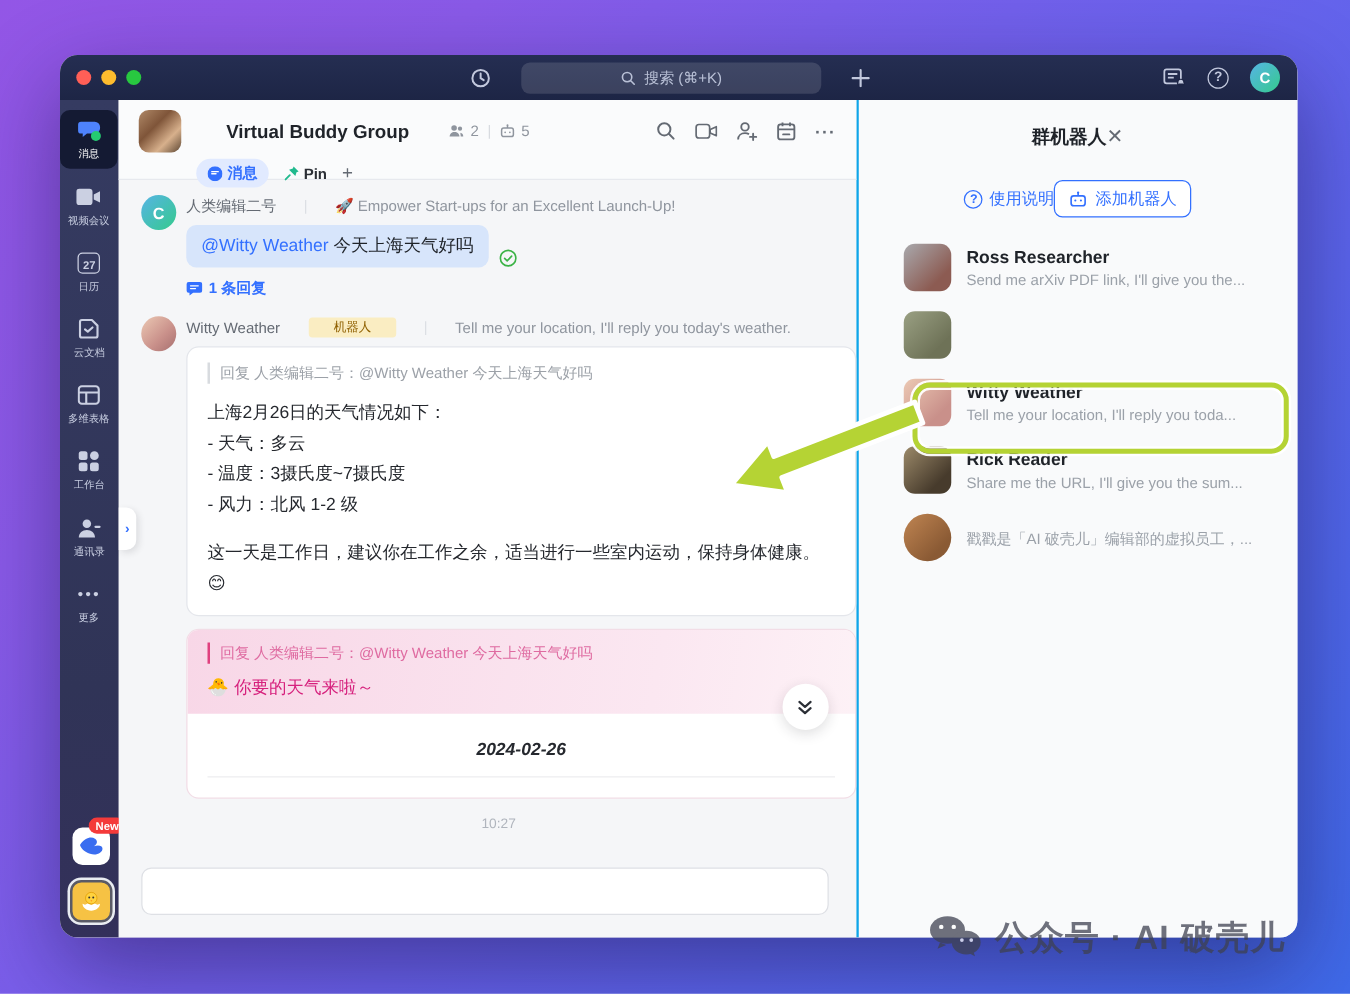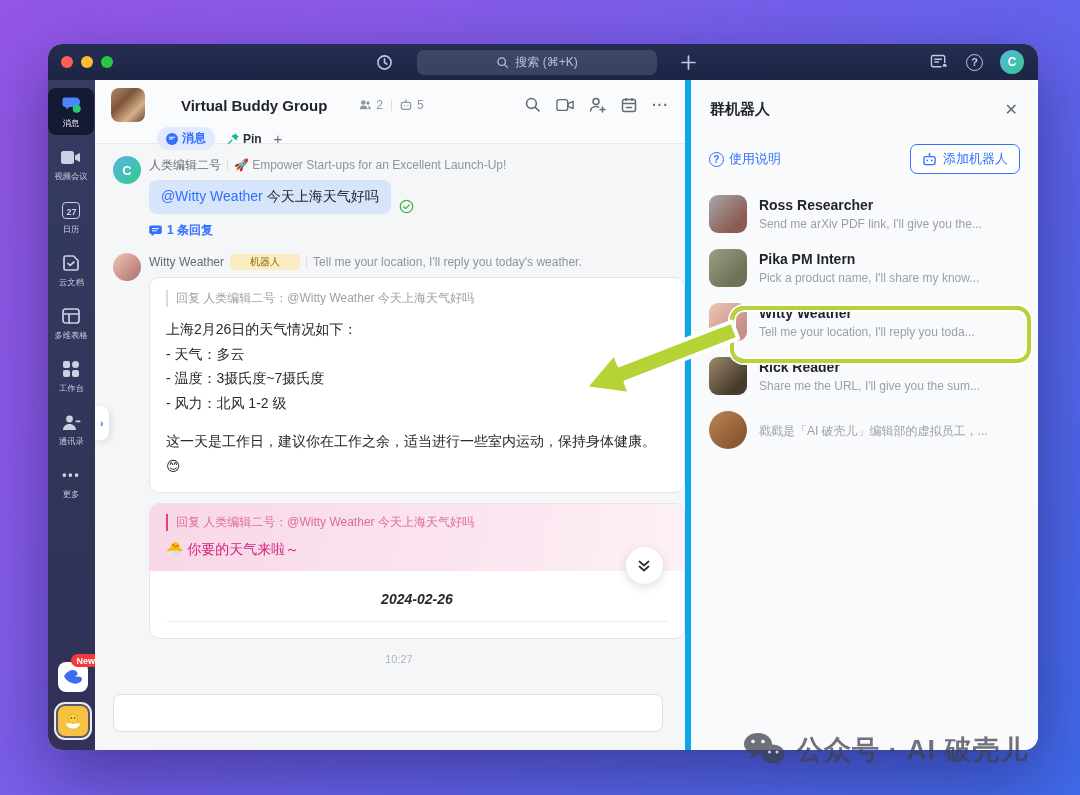--- a/index.html
+++ b/index.html
@@ -73,21 +73,21 @@
   .tab-pin { display:flex; align-items:center; gap:3px; font-size:12px; color:#2b2f36; font-weight:bold; }
   .tab-add { color:#646a73; font-size:15px; }
   
   .messages { flex:1; padding:12px 0 0 18px; position:relative; }
   .msg { display:flex; margin-bottom:14px; }
   .msg-avatar { width:28px; height:28px; border-radius:50%; flex:none; margin-right:8px; }
   .av-c { background:linear-gradient(135deg,#56b4e5,#35ca8d); color:#fff; font-size:13px;
     font-weight:bold; display:flex; align-items:center; justify-content:center; }
   .av-witty { background:linear-gradient(135deg,#ecc9b4 0%,#c9908a 60%,#a66f6f 100%); }
   .msg-body { flex:1; }
-  .msg-meta { display:flex; align-items:center; gap:6px; font-size:12px; color:#8f959e; height:18px; }
+  .msg-meta { display:flex; align-items:center; gap:23px; font-size:12px; color:#8f959e; height:18px; }
   .meta-name { color:#646a73; }
   .meta-div { width:1px; height:11px; background:#dcdfe4; }
   .bot-badge { background:#faedc2; color:#8f6000; font-size:10px; padding:1px 20px; border-radius:3px; }
   .bubble-row { display:flex; align-items:flex-end; gap:8px; margin-top:6px; }
   .bubble { background:#d7e5fb; border-radius:8px; padding:8px 12px; font-size:14px; color:#1f2329; }
   .mention { color:#3370ff; }
   .reply-link { display:flex; align-items:center; gap:5px; margin-top:8px; color:#3370ff;
     font-size:12px; font-weight:bold; cursor:pointer; }
   .card { width:536px; background:#fff; border:1px solid #e4e6eb; border-radius:10px;
     margin-top:6px; overflow:hidden; }
@@ -110,22 +110,22 @@
   .time-divider { text-align:center; color:#b0b5bd; font-size:11px; margin:8px 0 0; }
   
   .scroll-fab { position:absolute; right:22px; bottom:100px; width:37px; height:37px;
     border-radius:50%; background:#fff; box-shadow:0 3px 10px rgba(31,35,41,.15);
     display:flex; align-items:center; justify-content:center; color:#2b2f36; cursor:pointer; }
   
   .composer-wrap { padding:10px 22px 18px 18px; }
   .composer { height:38px; background:#fff; border:1px solid #dee0e5; border-radius:8px;
     display:flex; align-items:center; padding:0 12px; }
   
-  .bots-panel { width:376px; background:#f9fafb; border-left:6px solid #0ea5e9;
-    display:flex; flex-direction:column; }
+  .bots-panel { width:376px; background:#f9fafb; border-left:2px solid #0ea5e9;
+    display:flex; flex-direction:column;align-items:center; }
   .bp-head { height:58px; display:flex; align-items:center; justify-content:space-between;
     padding:0 20px 0 19px; }
   .bp-title { font-size:15px; font-weight:bold; color:#1f2329; }
   .bp-close { color:#646a73; font-size:16px; cursor:pointer; }
   .bp-sub { display:flex; align-items:center; justify-content:space-between; margin:6px 18px 0; }
   .usage { display:flex; align-items:center; gap:5px; color:#3370ff; font-size:13px; cursor:pointer; }
   .usage-q { width:15px; height:15px; border-radius:50%; border:1.4px solid #3370ff; font-size:10px;
     font-weight:bold; display:flex; align-items:center; justify-content:center; }
   .add-bot { display:flex; align-items:center; gap:6px; border:1px solid #3370ff; color:#3370ff;
     font-size:13px; padding:5px 11px; border-radius:7px; background:#fff; cursor:pointer; }
@@ -464,24 +464,20 @@
       <div class="bot-list">
         <div class="bot-item">
           <div class="bot-avatar bav-0"></div>
           <div>
               <div class="bot-name">Ross Researcher</div>
           <div class="bot-desc">Send me arXiv PDF link, I'll give you the...</div>
             </div>
         </div>
         <div class="bot-item">
           <div class="bot-avatar bav-1"></div>
-          <div>
-              <div class="bot-name">Pika PM Intern</div>
-          <div class="bot-desc">Pick a product name, I'll share my know...</div>
-            </div>
         </div>
         <div class="bot-item">
           <div class="bot-avatar bav-2"></div>
           <div>
               <div class="bot-name">Witty Weather</div>
           <div class="bot-desc">Tell me your location, I'll reply you toda...</div>
             </div>
         </div>
         <div class="bot-item">
           <div class="bot-avatar bav-3"></div>

